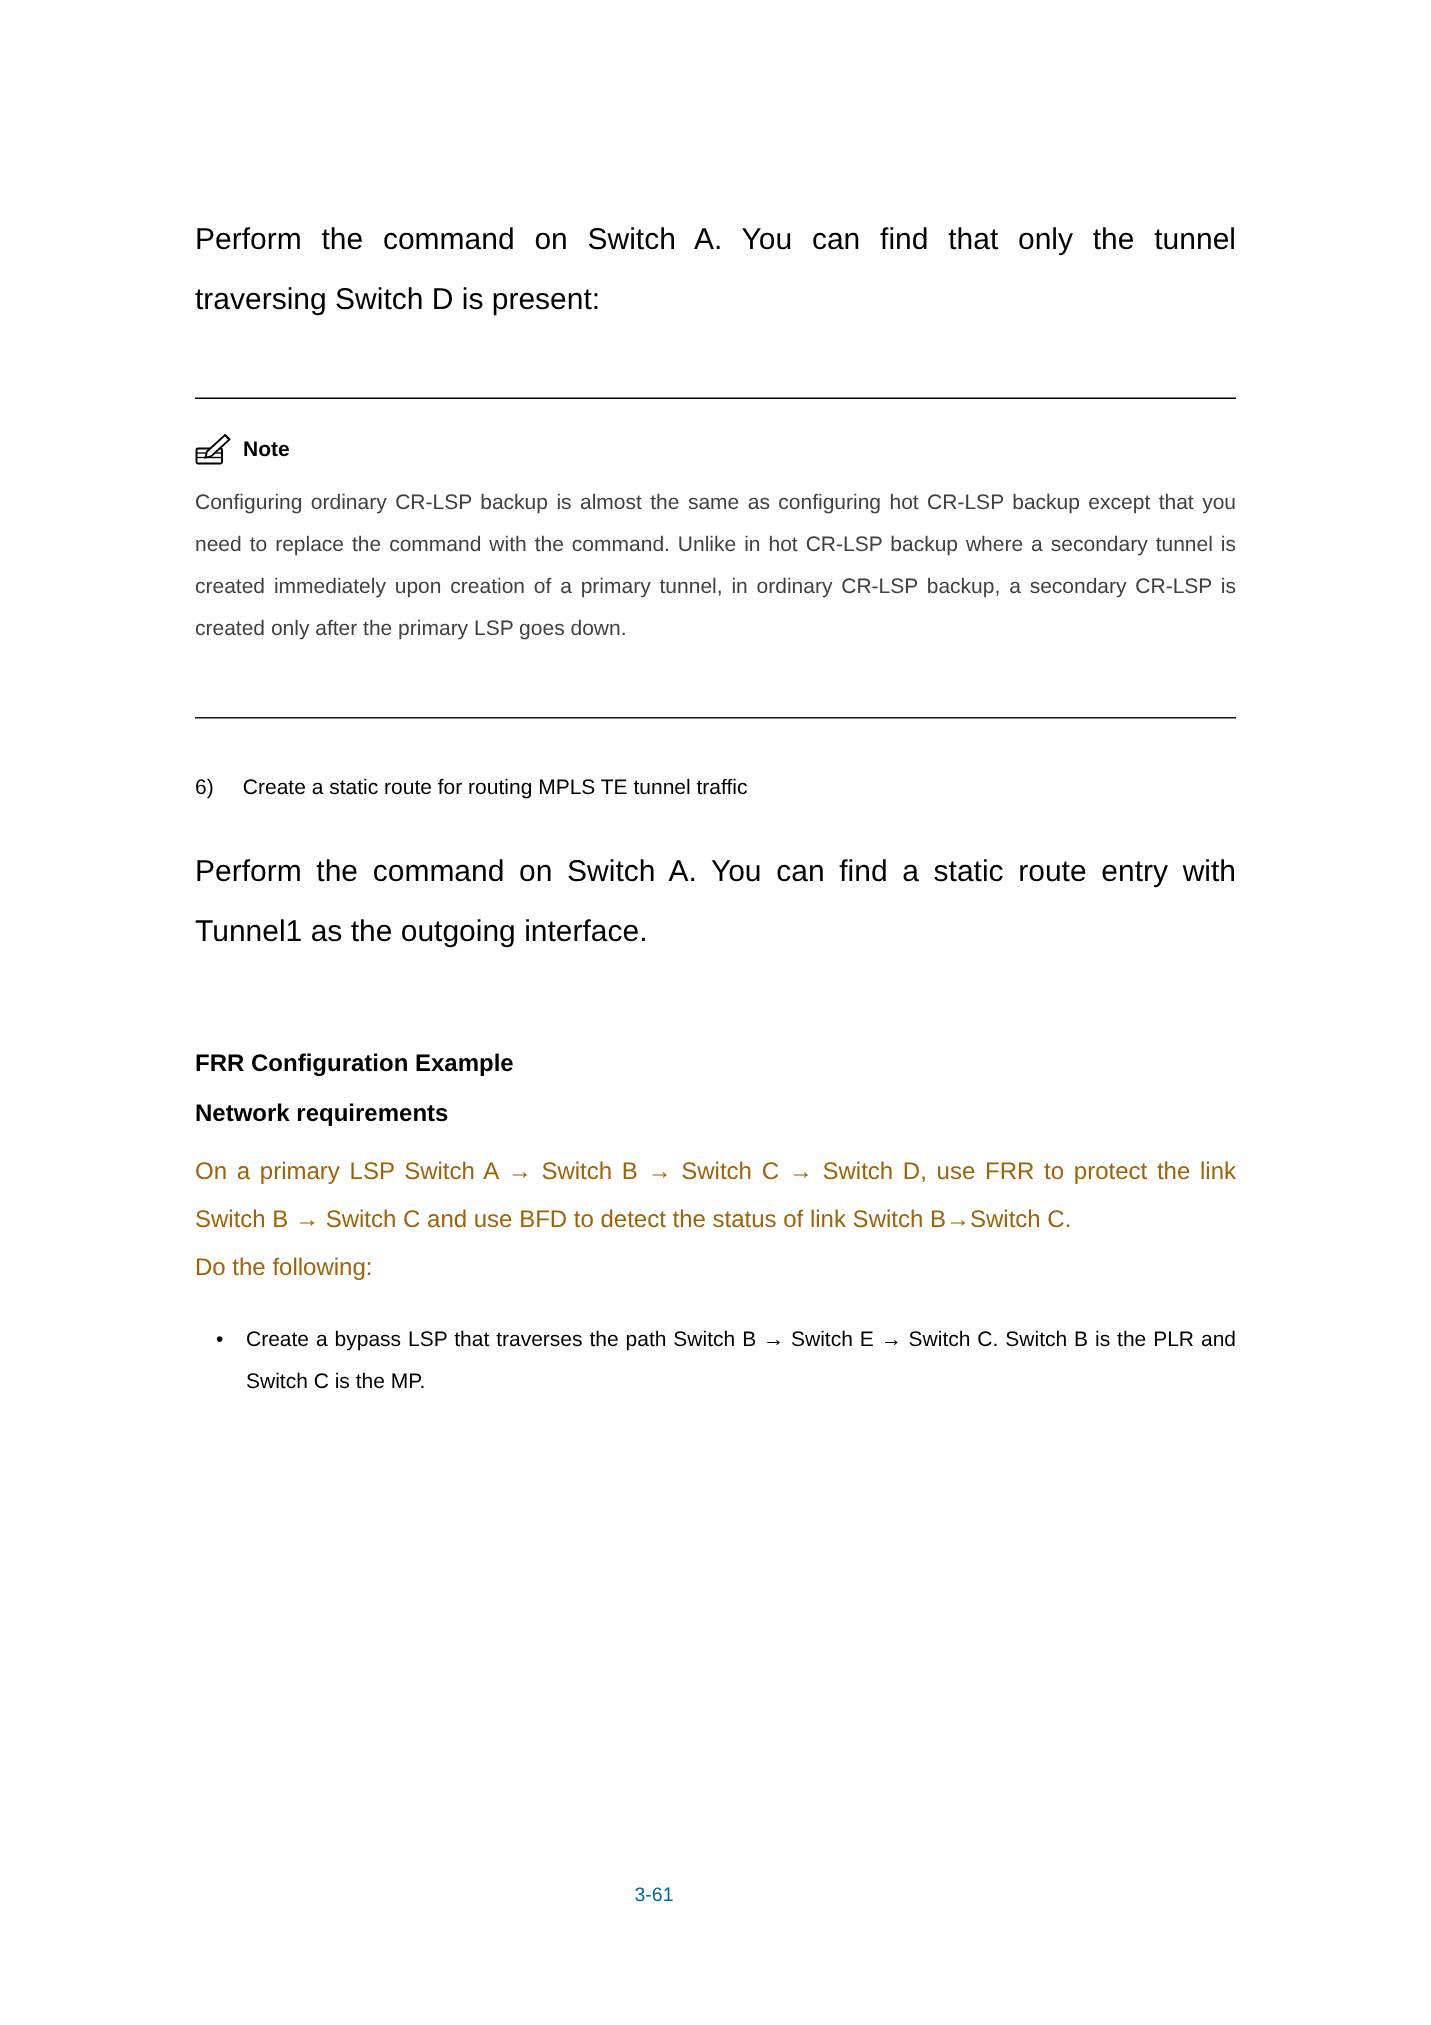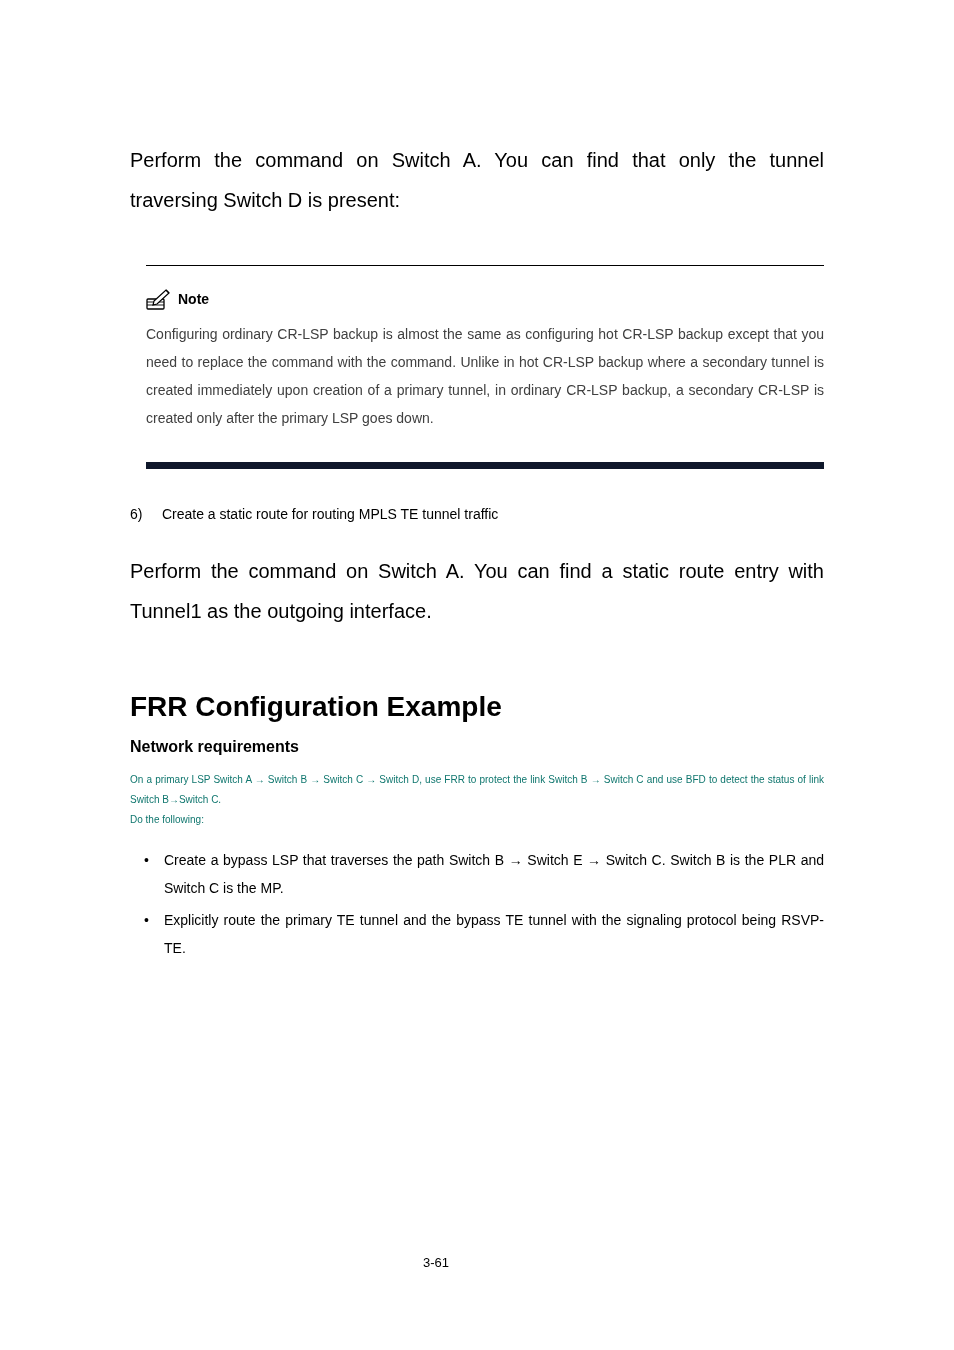--- a/index.html
+++ b/index.html
@@ -17,23 +17,23 @@
     }
     .paragraph {
       font-size: 20px;
       line-height: 2.0;
       color: #000;
       text-align: justify;
       margin-bottom: 18px;
     }
     .note-section {
       border-top: 1px solid #000;
-      border-bottom: 7px solid #0f172a;
-      padding: 22px 0 30px 0;
-      margin: 45px 0 24px 16px;
+      border-bottom: 1px solid #0f172a;
+      padding: 22px 0 46px 0;
+      margin: 45px 0 24px 0;
     }
     .note-header {
       display: flex;
       align-items: center;
       margin-bottom: 10px;
     }
     .note-icon {
       width: 26px;
       height: 22px;
       margin-right: 6px;
@@ -57,37 +57,37 @@
     }
     .numbered-label {
       display: inline-block;
       width: 28px;
     }
     .section-header {
       margin-top: 60px;
       margin-bottom: 15px;
     }
     .section-title {
-      font-size: 28px;
+      font-size: 16px;
       font-weight: bold;
       color: #000;
     }
     .subsection-header {
       margin-bottom: 14px;
     }
     .subsection-title {
       font-size: 16px;
       font-weight: bold;
       color: #000;
       text-align: right;
     }
     .body-line {
-      font-size: 10px;
+      font-size: 16px;
       line-height: 2.0;
-      color: #0f766e;
+      color: #a16207;
       text-align: justify;
     }
     .bullet-list {
       list-style: none;
       margin-top: 16px;
     }
     .bullet-item {
       font-size: 14px;
       line-height: 2.0;
       color: #000;
@@ -102,21 +102,21 @@
       left: 14px;
       font-size: 14px;
     }
     .page-number {
       position: absolute;
       bottom: 80px;
       left: 0;
       width: 831px;
       text-align: center;
       font-size: 13px;
-      color: #000000;
+      color: #0369a1;
       padding-left: 41px;
     }
   </style>
 </head>
 <body>
 
 <div class="paragraph">
   <span>Perform the </span><span> command on Switch A. You can find that only the tunnel traversing Switch D is present:</span>
 </div>
 
@@ -153,16 +153,15 @@
 
 <div class="subsection-header">
   <span class="subsection-title">Network requirements</span>
 </div>
 
 <div class="body-line">On a primary LSP Switch A → Switch B → Switch C → Switch D, use FRR to protect the link Switch B → Switch C and use BFD to detect the status of link Switch B→Switch C.</div>
 <div class="body-line">Do the following:</div>
 
 <ul class="bullet-list">
   <li class="bullet-item">Create a bypass LSP that traverses the path Switch B → Switch E → Switch C. Switch B is the PLR and Switch C is the MP.</li>
-  <li class="bullet-item">Explicitly route the primary TE tunnel and the bypass TE tunnel with the signaling protocol being RSVP-TE.</li>
 </ul>
 
 <div class="page-number">3-61</div>
 
 </body></html>

